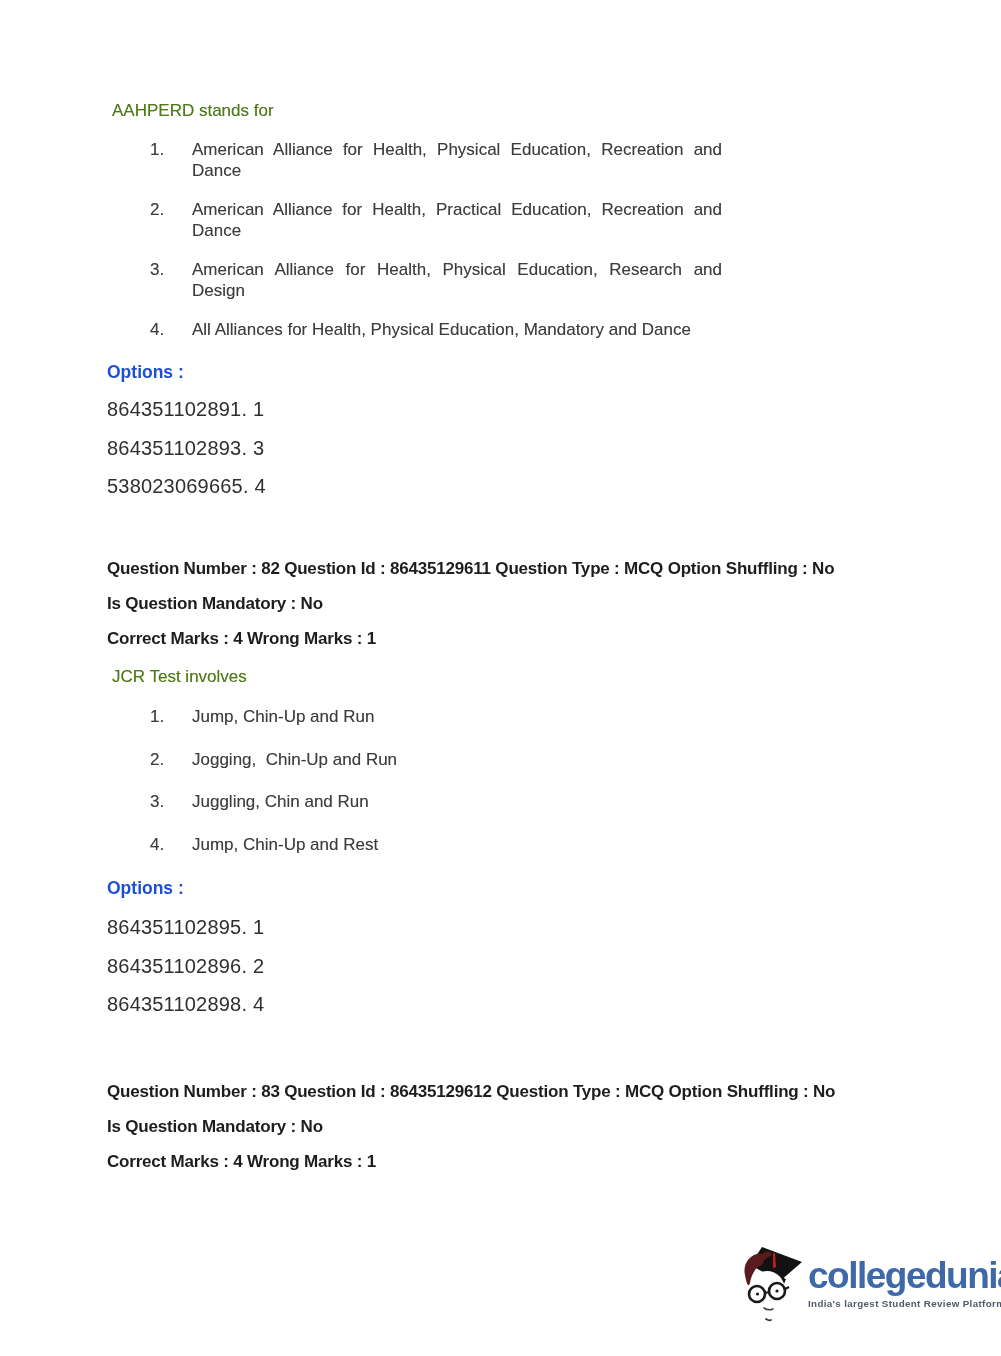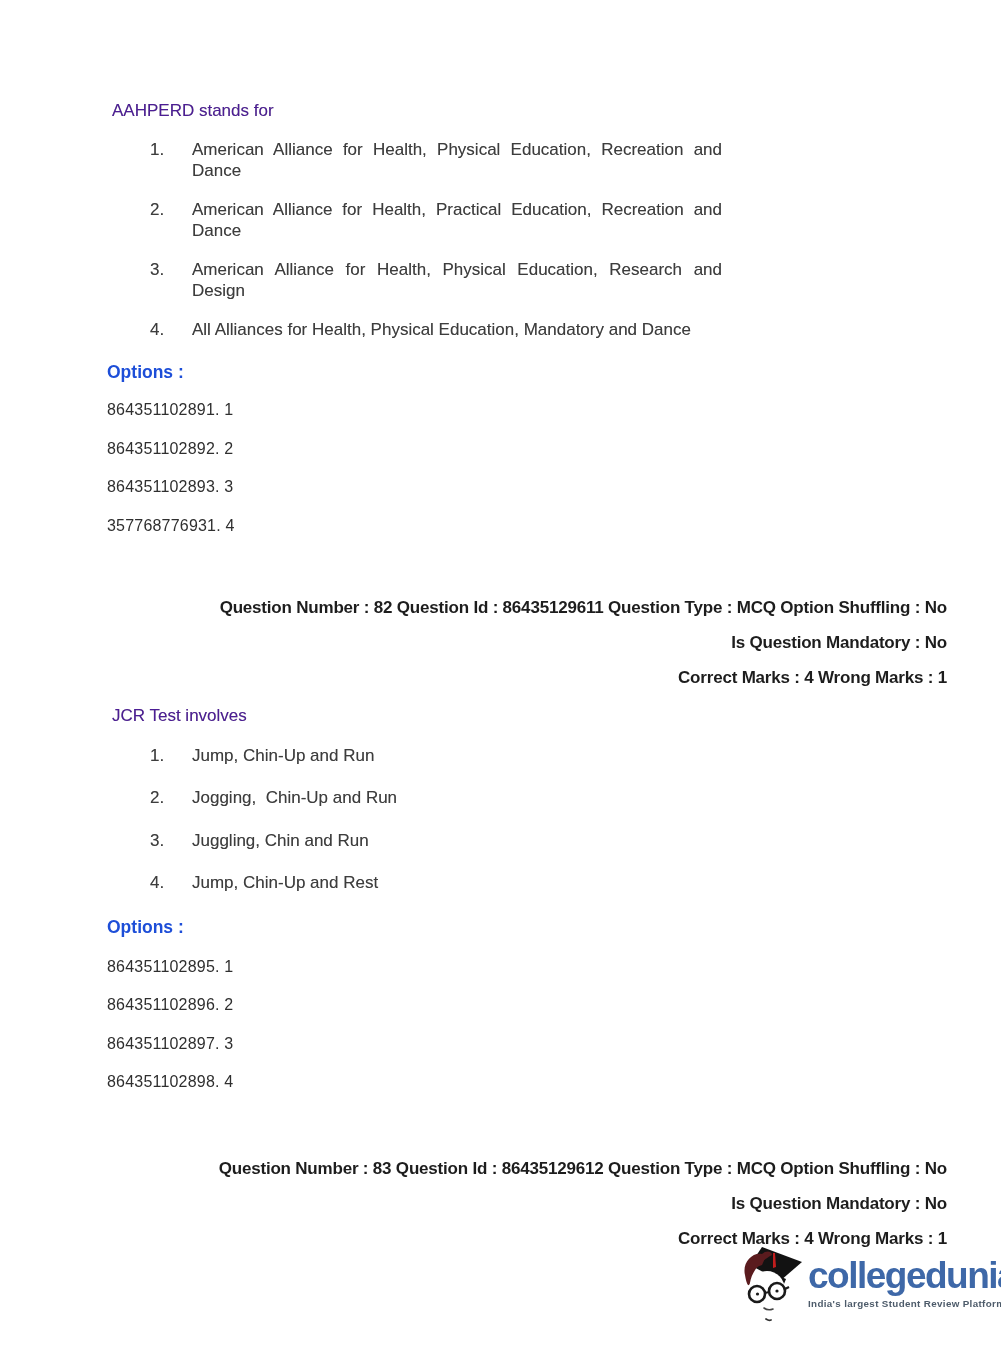--- a/index.html
+++ b/index.html
@@ -15,21 +15,21 @@
   .content {
     position: absolute;
     left: 107px;
     top: 100px;
     width: 840px;
   }
   
   .q-body {
     font-size: 17px;
     line-height: 21px;
-    color: #4c1d95;
+    color: #4d7c0f;
     margin-left: 5px;
     text-shadow: 0 0 0.6px rgba(60,60,60,0.45);
   }
   
   .choices { margin-top: 18px; list-style: none; }
   .choice {
     display: flex;
     margin-left: 43px;
     margin-bottom: 18px;
     font-size: 17px;
@@ -51,29 +51,29 @@
   .options-label {
     margin-top: 22px;
     font-size: 17.5px;
     line-height: 20px;
     font-weight: 700;
     color: #1d4ed8;
   }
   
   .option-ids { margin-top: 18px; }
   .option-id {
-    font-size: 16px;
+    font-size: 20px;
     line-height: 19px;
     margin-bottom: 19.5px;
     color: #2f2f2f;
     letter-spacing: 0.2px;
   }
   .option-id:last-child { margin-bottom: 0; }
   
-  .meta { margin-top: 62px; text-align: right; }
+  .meta { margin-top: 62px; }
   .meta-line {
     font-size: 17px;
     line-height: 22px;
     margin-bottom: 13px;
     font-weight: 700;
     color: #1d1d1d;
     letter-spacing: -0.2px;
     white-space: nowrap;
   }
   .meta-line:last-child { margin-bottom: 0; }
@@ -130,23 +130,22 @@
           <span class="choice-text">American Alliance for Health, Physical Education, Research and Design</span>
         </div>
         <div class="choice">
           <span class="choice-num">4.</span>
           <span class="choice-text">All Alliances for Health, Physical Education, Mandatory and Dance</span>
         </div>
       </div>
       <div class="options-label">Options :</div>
       <div class="option-ids">
         <div class="option-id">864351102891. 1</div>
-        <div class="option-id">864351102892. 2</div>
         <div class="option-id">864351102893. 3</div>
-        <div class="option-id">357768776931. 4</div>
+        <div class="option-id">538023069665. 4</div>
       </div>
     </section>
 
     <section>
       <div class="meta">
         <div class="meta-line">Question Number : 82 Question Id : 86435129611 Question Type : MCQ Option Shuffling : No</div>
         <div class="meta-line">Is Question Mandatory : No</div>
         <div class="meta-line">Correct Marks : 4 Wrong Marks : 1</div>
       </div>
       <div class="q-body q-body-second">JCR Test involves</div>
@@ -165,21 +164,20 @@
         </div>
         <div class="choice">
           <span class="choice-num">4.</span>
           <span class="choice-text">Jump, Chin-Up and Rest</span>
         </div>
       </div>
       <div class="options-label" style="margin-top:23px;">Options :</div>
       <div class="option-ids ids-gap">
         <div class="option-id">864351102895. 1</div>
         <div class="option-id">864351102896. 2</div>
-        <div class="option-id">864351102897. 3</div>
         <div class="option-id">864351102898. 4</div>
       </div>
     </section>
 
     <section>
       <div class="meta meta-last">
         <div class="meta-line">Question Number : 83 Question Id : 86435129612 Question Type : MCQ Option Shuffling : No</div>
         <div class="meta-line">Is Question Mandatory : No</div>
         <div class="meta-line">Correct Marks : 4 Wrong Marks : 1</div>
       </div>

